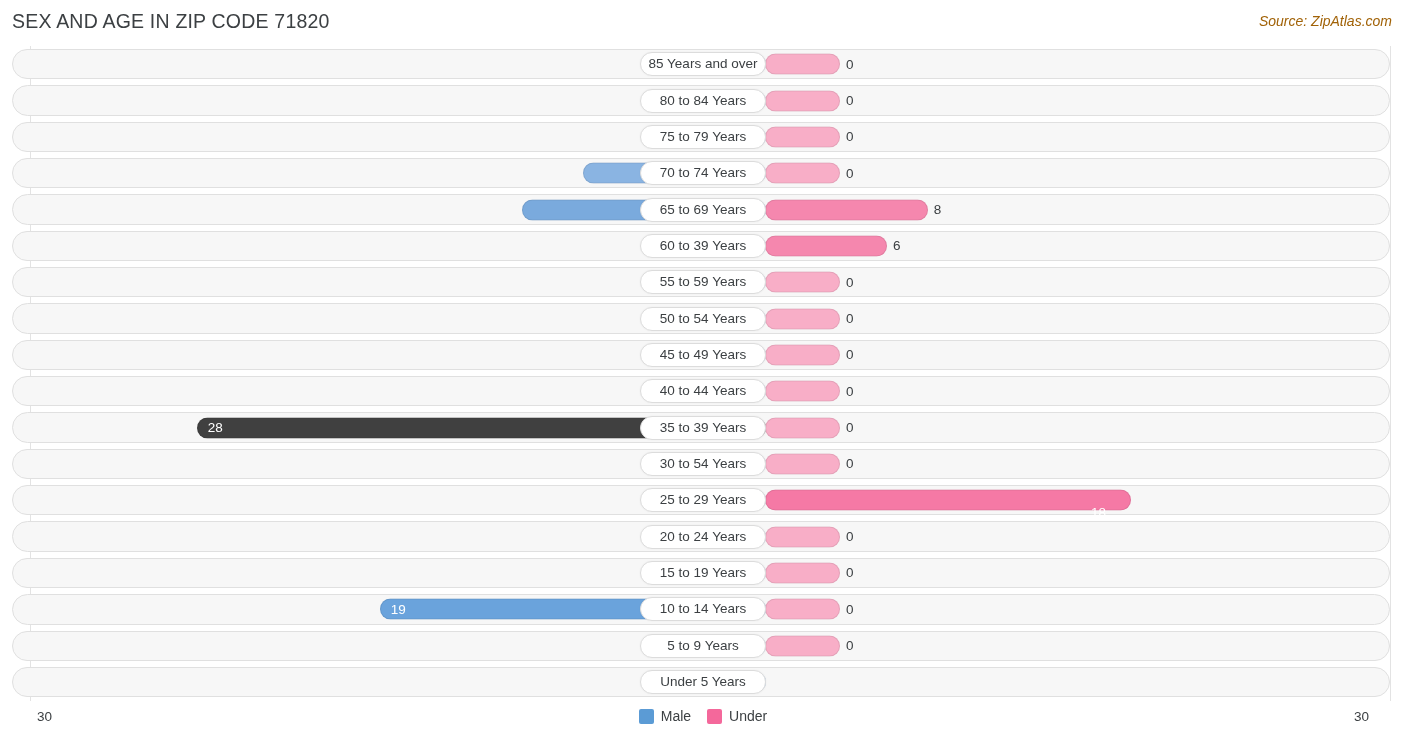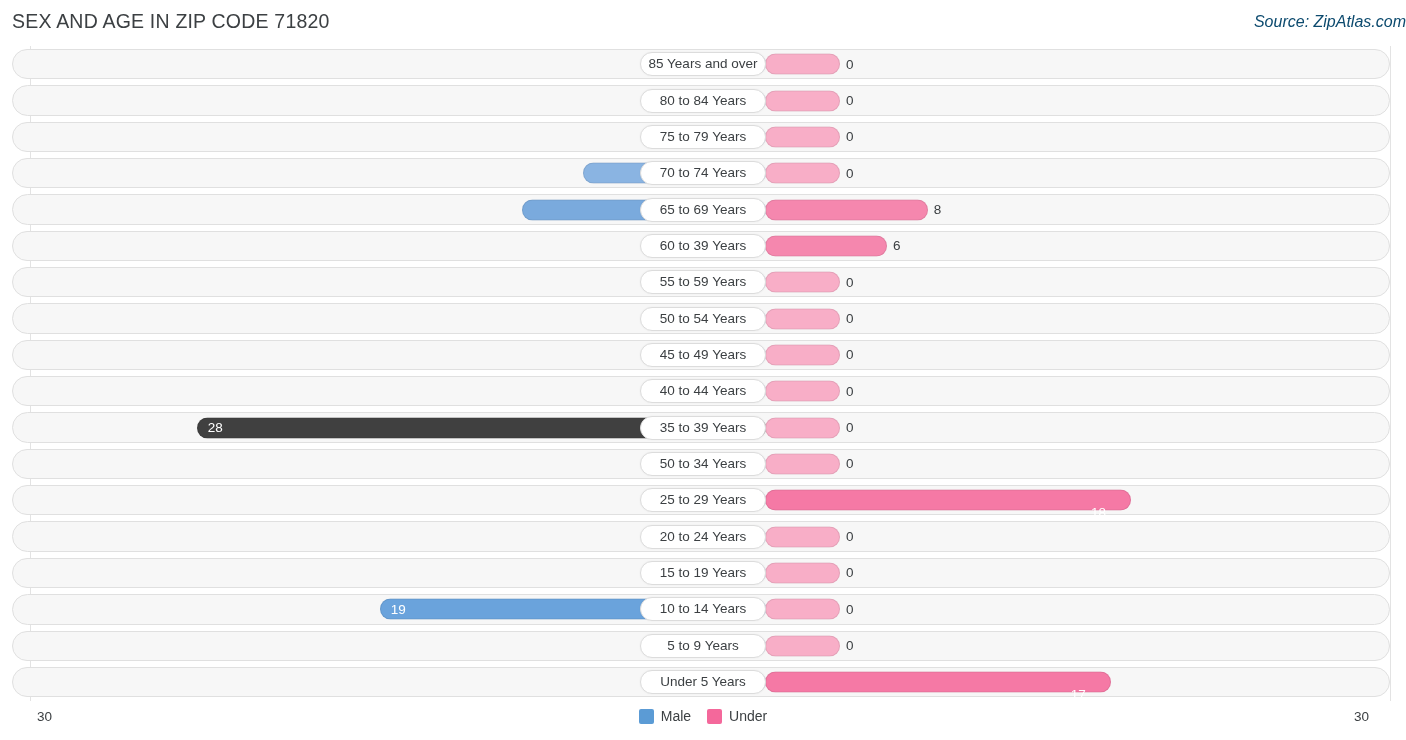--- a/index.html
+++ b/index.html
@@ -14,22 +14,22 @@
   #root { position: relative; width: 1406px; height: 544px; border-radius: 16px; }
 
   
   .header { position: absolute; left: 0; top: 0; width: 1406px; height: 44px; }
   .chart-title {
     position: absolute; left: 12px; top: 10px;
     font-size: 19.5px; color: #3c4043; letter-spacing: .2px;
     white-space: nowrap;
   }
   .chart-source {
-    position: absolute; right: 0; top: 13px;
-    font-size: 16px; color: #0c4a6e; font-style: italic;
+    position: absolute; right: 14px; top: 13px;
+    font-size: 14px; color: #a16207; font-style: italic;
     white-space: nowrap;
   }
 
   
   .plot { position: absolute; left: 0; top: 46px; width: 1406px; height: 655px; }
 
   .gridline {
     position: absolute; top: 0; bottom: 0; width: 1px;
     background: #e3e3e3;
   }
@@ -223,21 +223,21 @@
           <div class="center-label">35 to 39 Years</div>
         </div>
         <div class="row">
           <div class="track"></div>
           <div class="bar bar-male" style="width: 75px; background: rgb(174, 203, 236);">
             <span class="val val-male">0</span>
           </div>
           <div class="bar bar-female" style="width: 75px; background: rgb(248, 174, 199);">
             <span class="val val-female">0</span>
           </div>
-          <div class="center-label">50 to 34 Years</div>
+          <div class="center-label">30 to 54 Years</div>
         </div>
         <div class="row">
           <div class="track"></div>
           <div class="bar bar-male" style="width: 75px; background: rgb(174, 203, 236);">
             <span class="val val-male">0</span>
           </div>
           <div class="bar bar-female" style="width: 366px; background: rgb(245, 121, 165);">
             <span class="val val-female val-in">18</span>
           </div>
           <div class="center-label">25 to 29 Years</div>
@@ -279,23 +279,20 @@
           </div>
           <div class="bar bar-female" style="width: 75px; background: rgb(248, 174, 199);">
             <span class="val val-female">0</span>
           </div>
           <div class="center-label">5 to 9 Years</div>
         </div>
         <div class="row">
           <div class="track"></div>
           <div class="bar bar-male" style="width: 75px; background: rgb(174, 203, 236);">
             <span class="val val-male">0</span>
-          </div>
-          <div class="bar bar-female" style="width: 345.667px; background: rgb(245, 121, 165);">
-            <span class="val val-female val-in">17</span>
           </div>
           <div class="center-label">Under 5 Years</div>
         </div>
       </div>
   </div>
 
   <div class="footer">
     <div class="axis-min">30</div>
     <div class="axis-max">30</div>
     <div class="legend">

